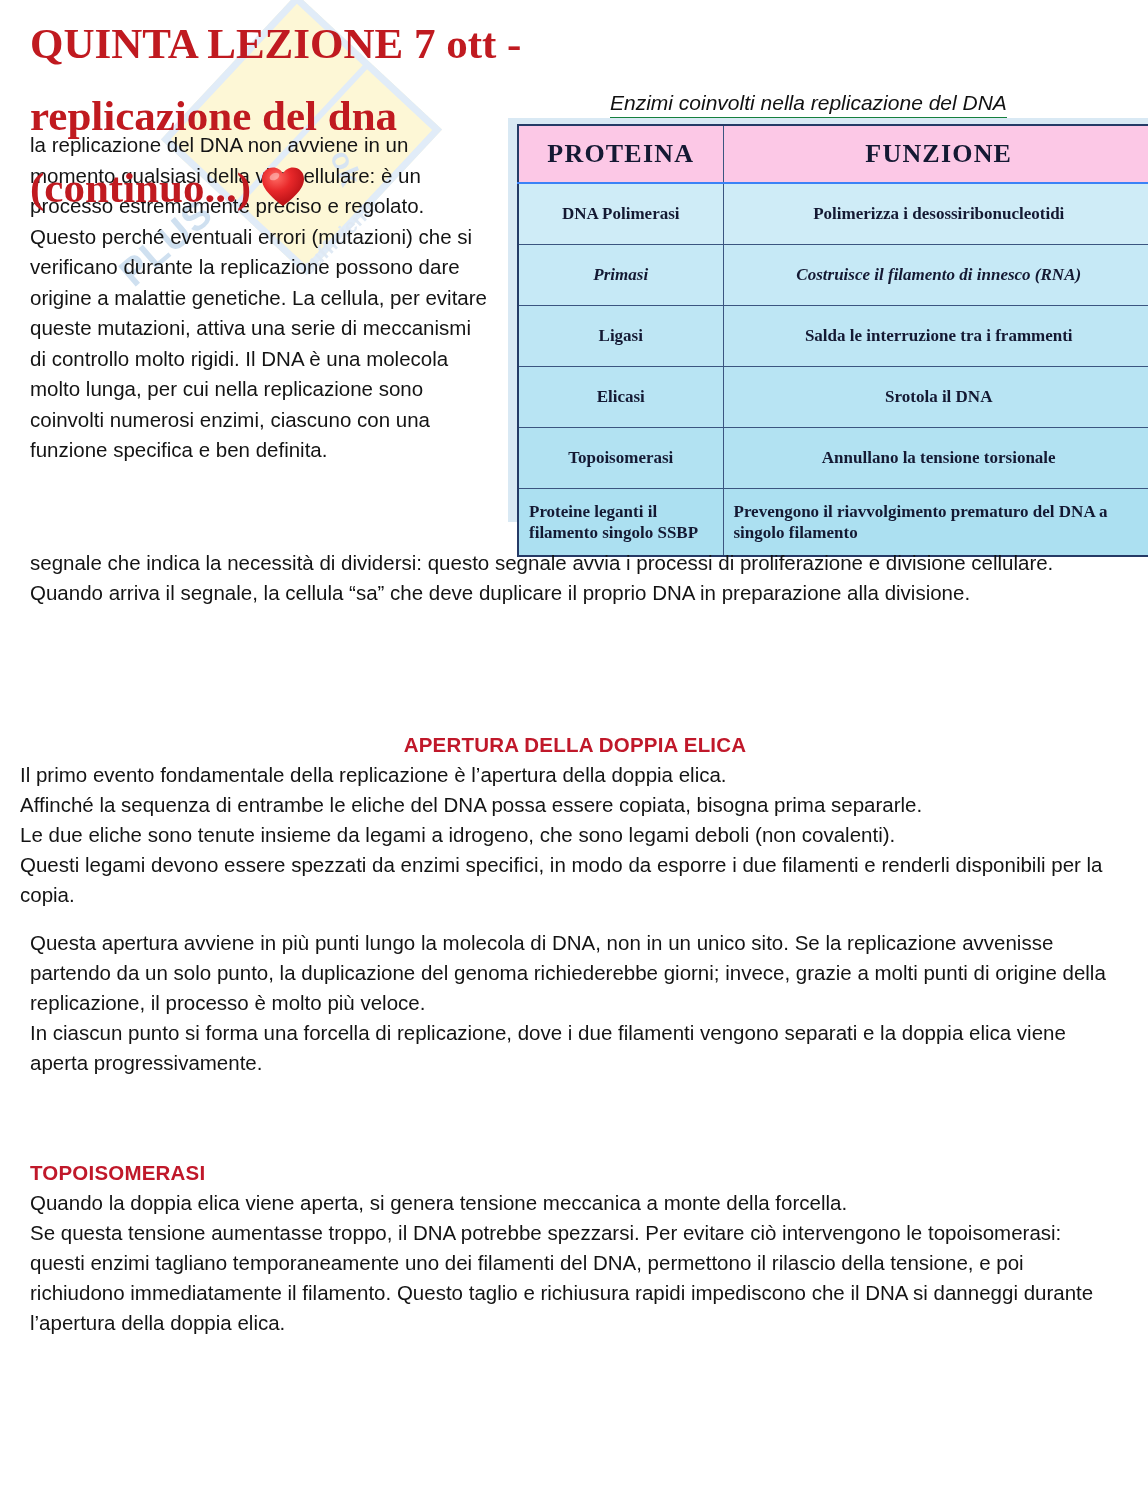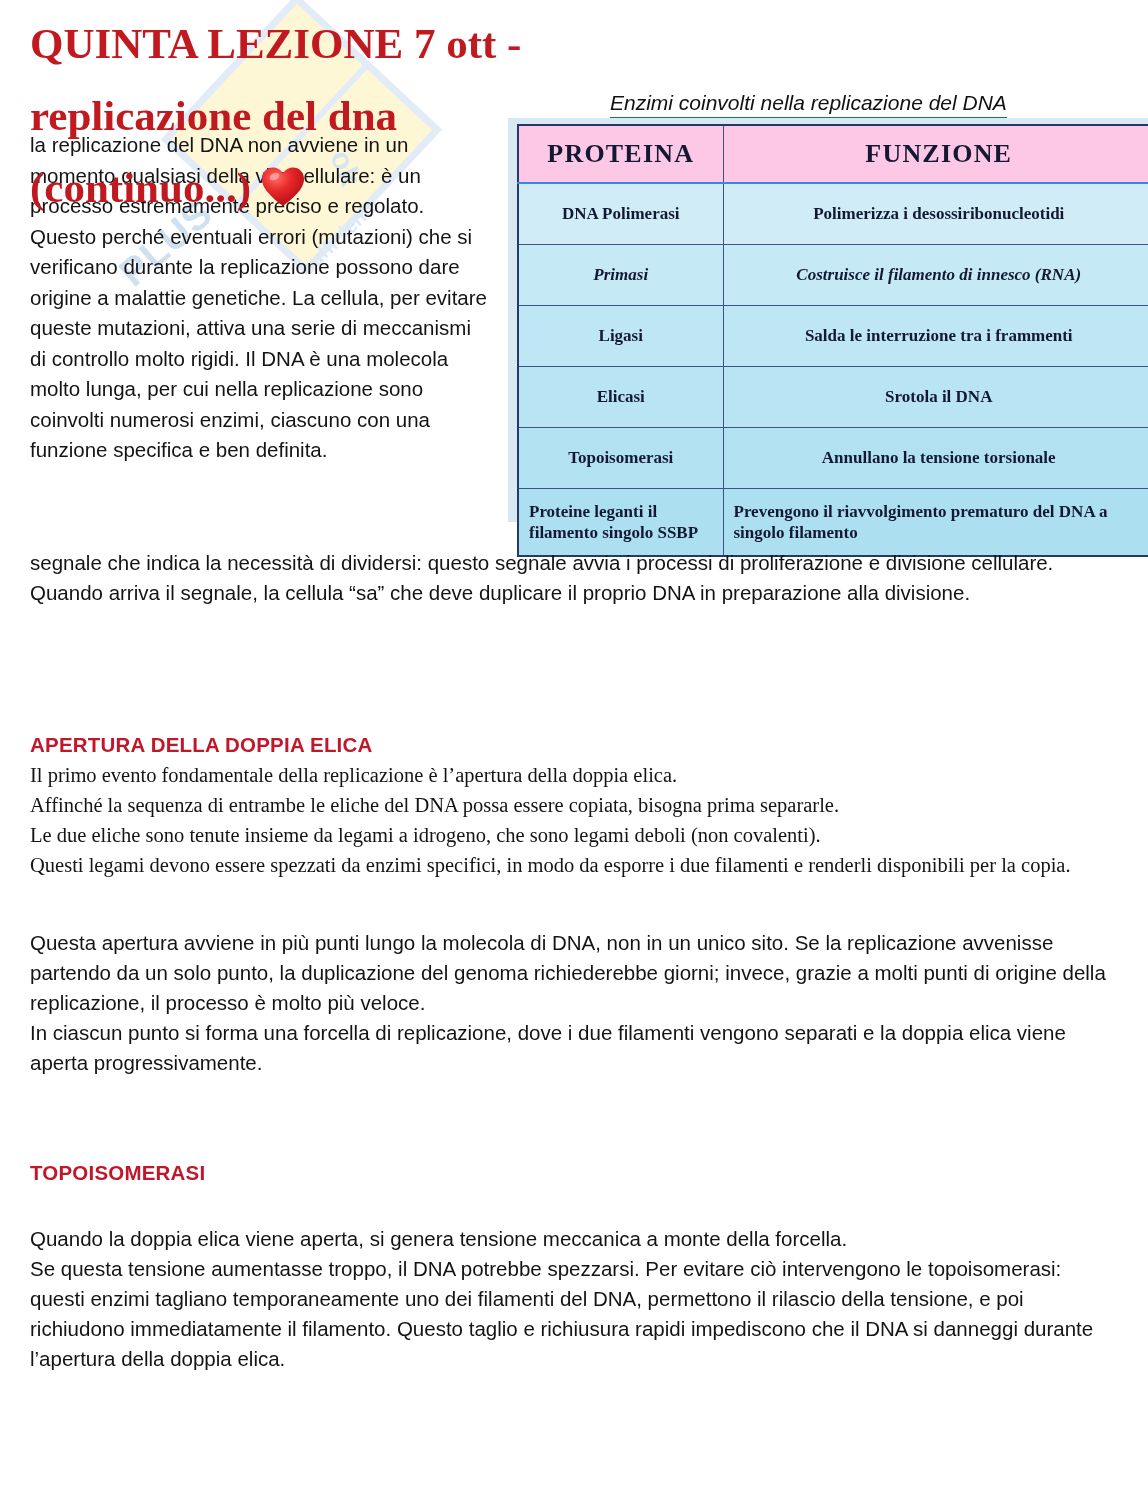--- a/index.html
+++ b/index.html
@@ -210,26 +210,26 @@
     font-family: "Liberation Sans", sans-serif;
     font-weight: bold;
     font-size: 20.5px;
     line-height: 30px;
     color: #c0182a;
     letter-spacing: 0.2px;
   }
 
   #para-signal { left: 30px; top: 548px; width: 1090px; }
 
-  #sec-apertura { left: 30px; top: 730px; width: 1090px; }
-  #para-apertura { left: 30px; top: 760px; width: 1090px; font-family: Liberation Serif, serif; }
+  #sec-apertura { left: 30px; top: 730px; width: 1090px; text-align: center; }
+  #para-apertura { left: 20px; top: 760px; width: 1090px; }
   #para-punti { left: 30px; top: 928px; width: 1090px; }
 
   #sec-topo { left: 30px; top: 1158px; width: 1090px; }
-  #para-topo { left: 30px; top: 1224px; width: 1090px; }
+  #para-topo { left: 30px; top: 1188px; width: 1090px; }
 </style>
 </head>
 <body>
 
 <div class="page">
 
   <div class="watermark">
     <div class="wm-diamond"></div>
     <div class="wm-text t1">PLUS</div>
     <div class="wm-text t2">ok</div>

